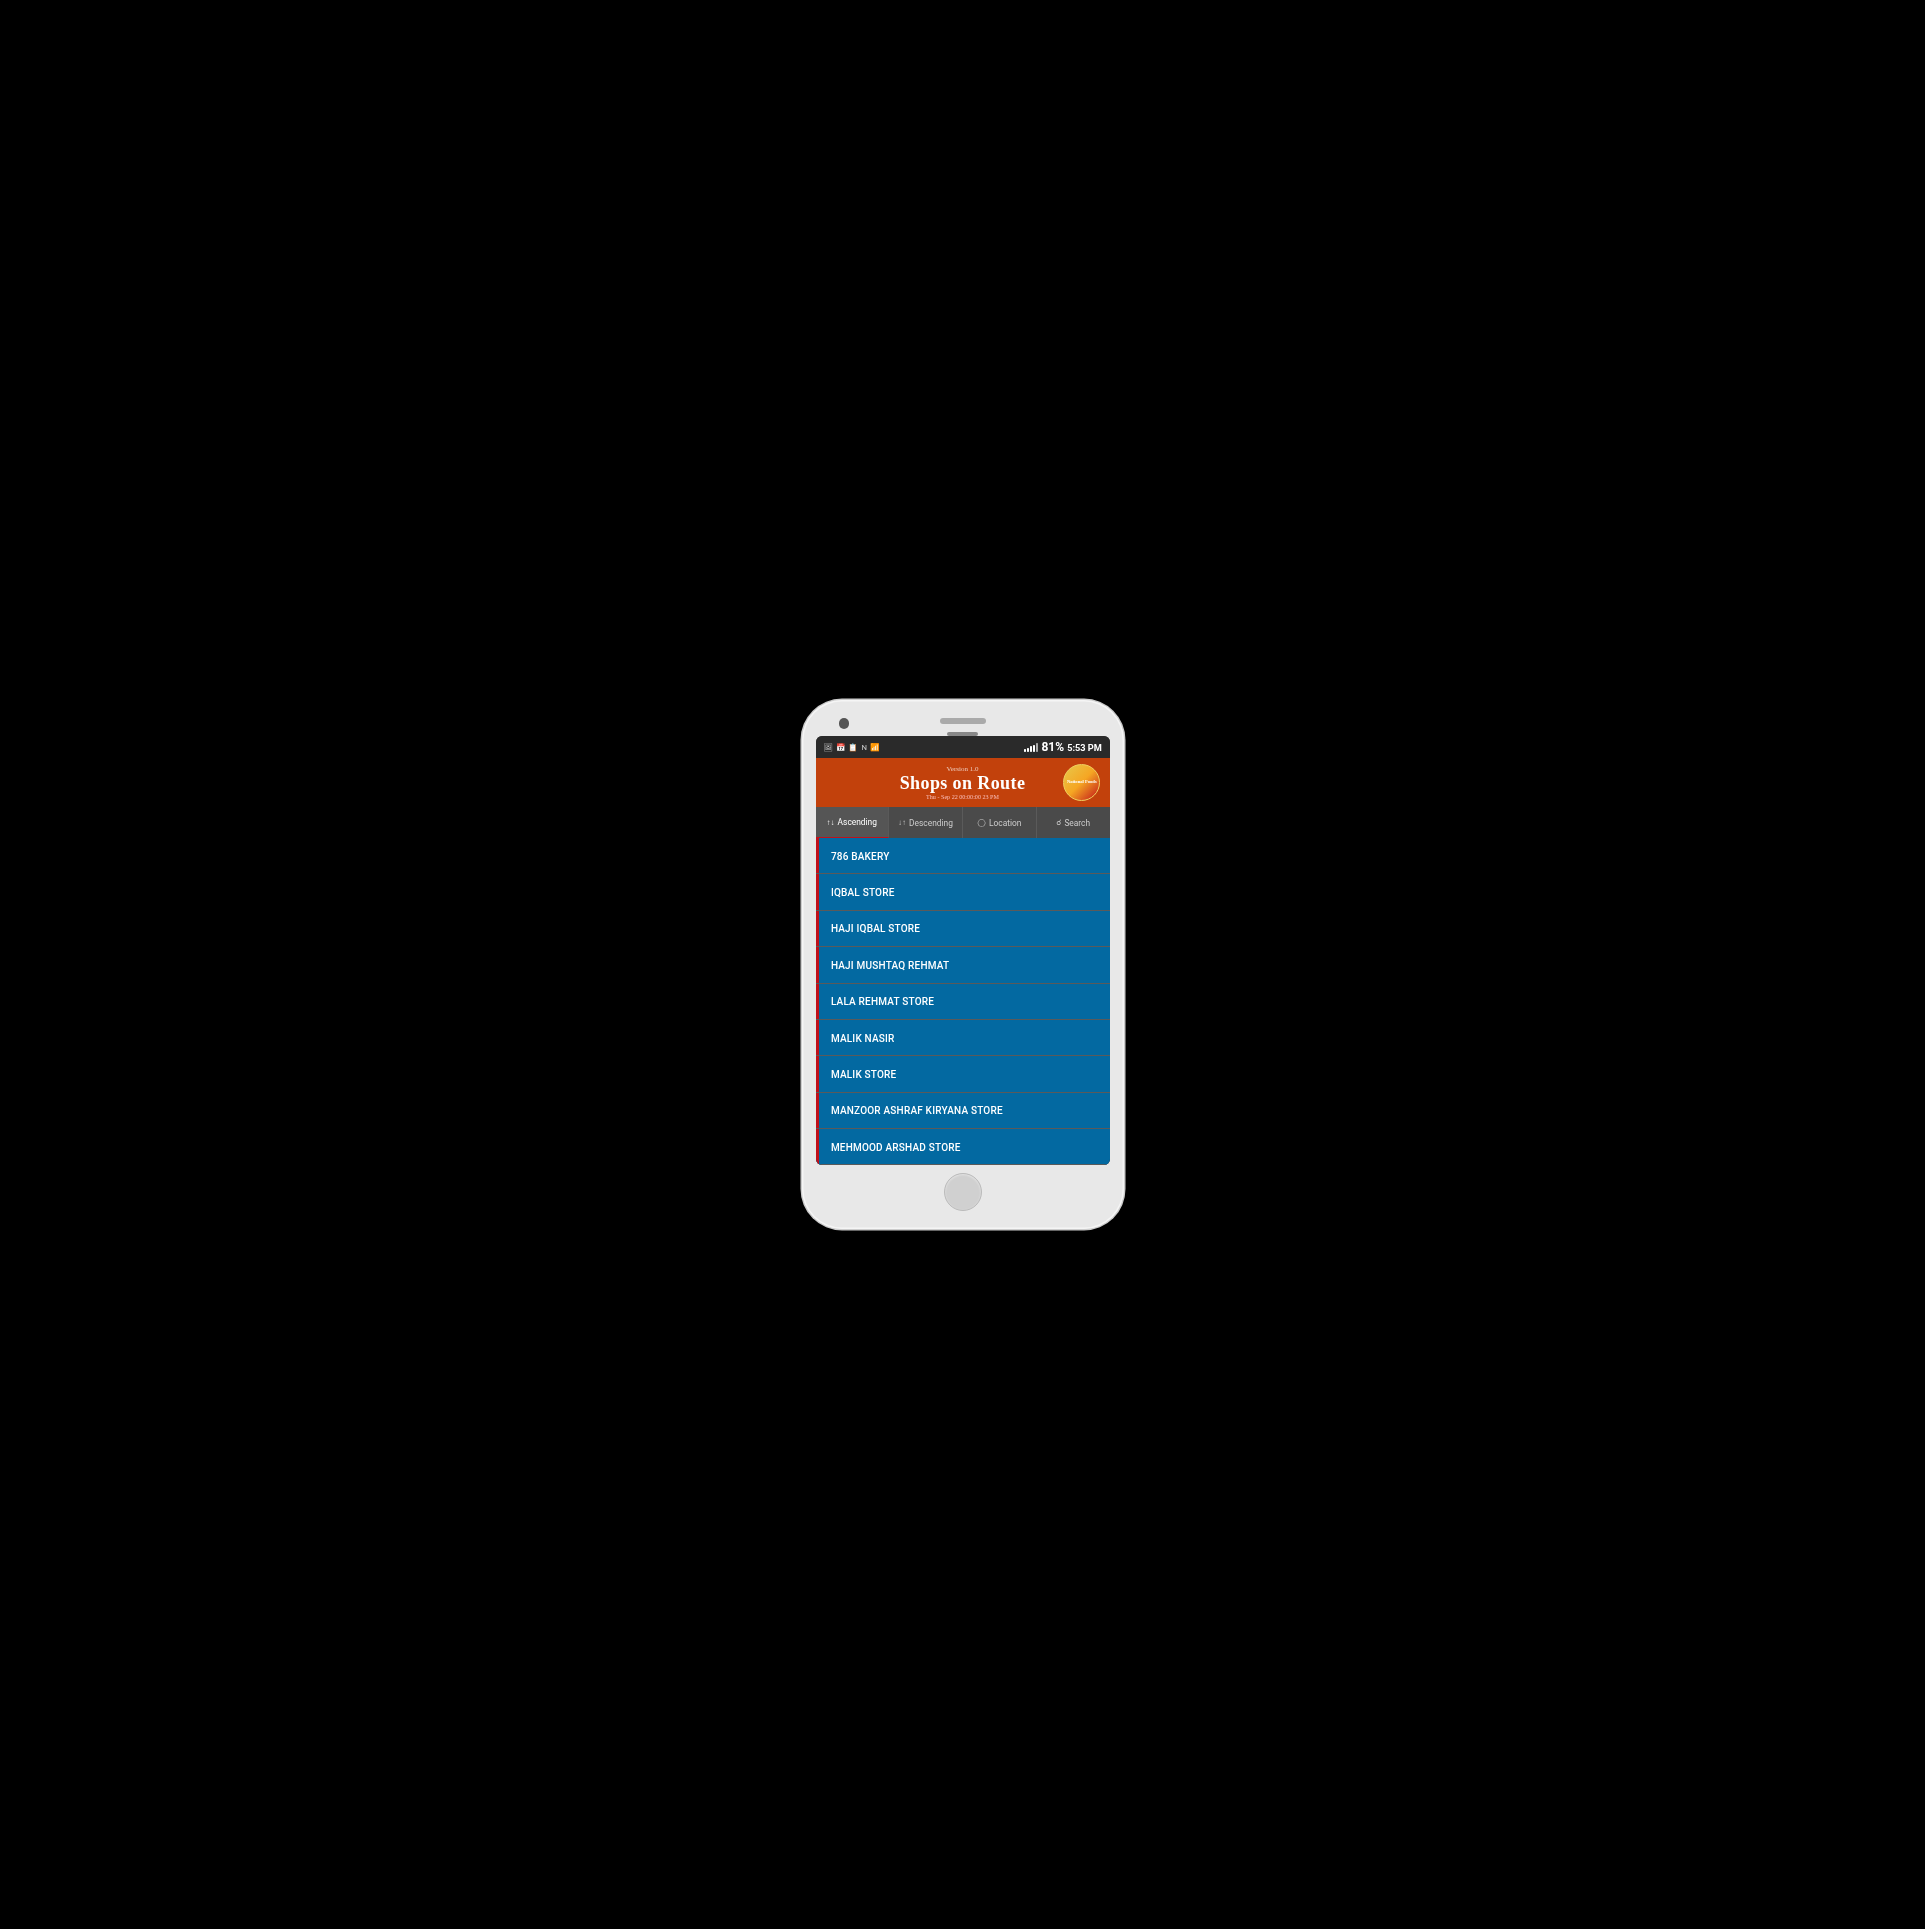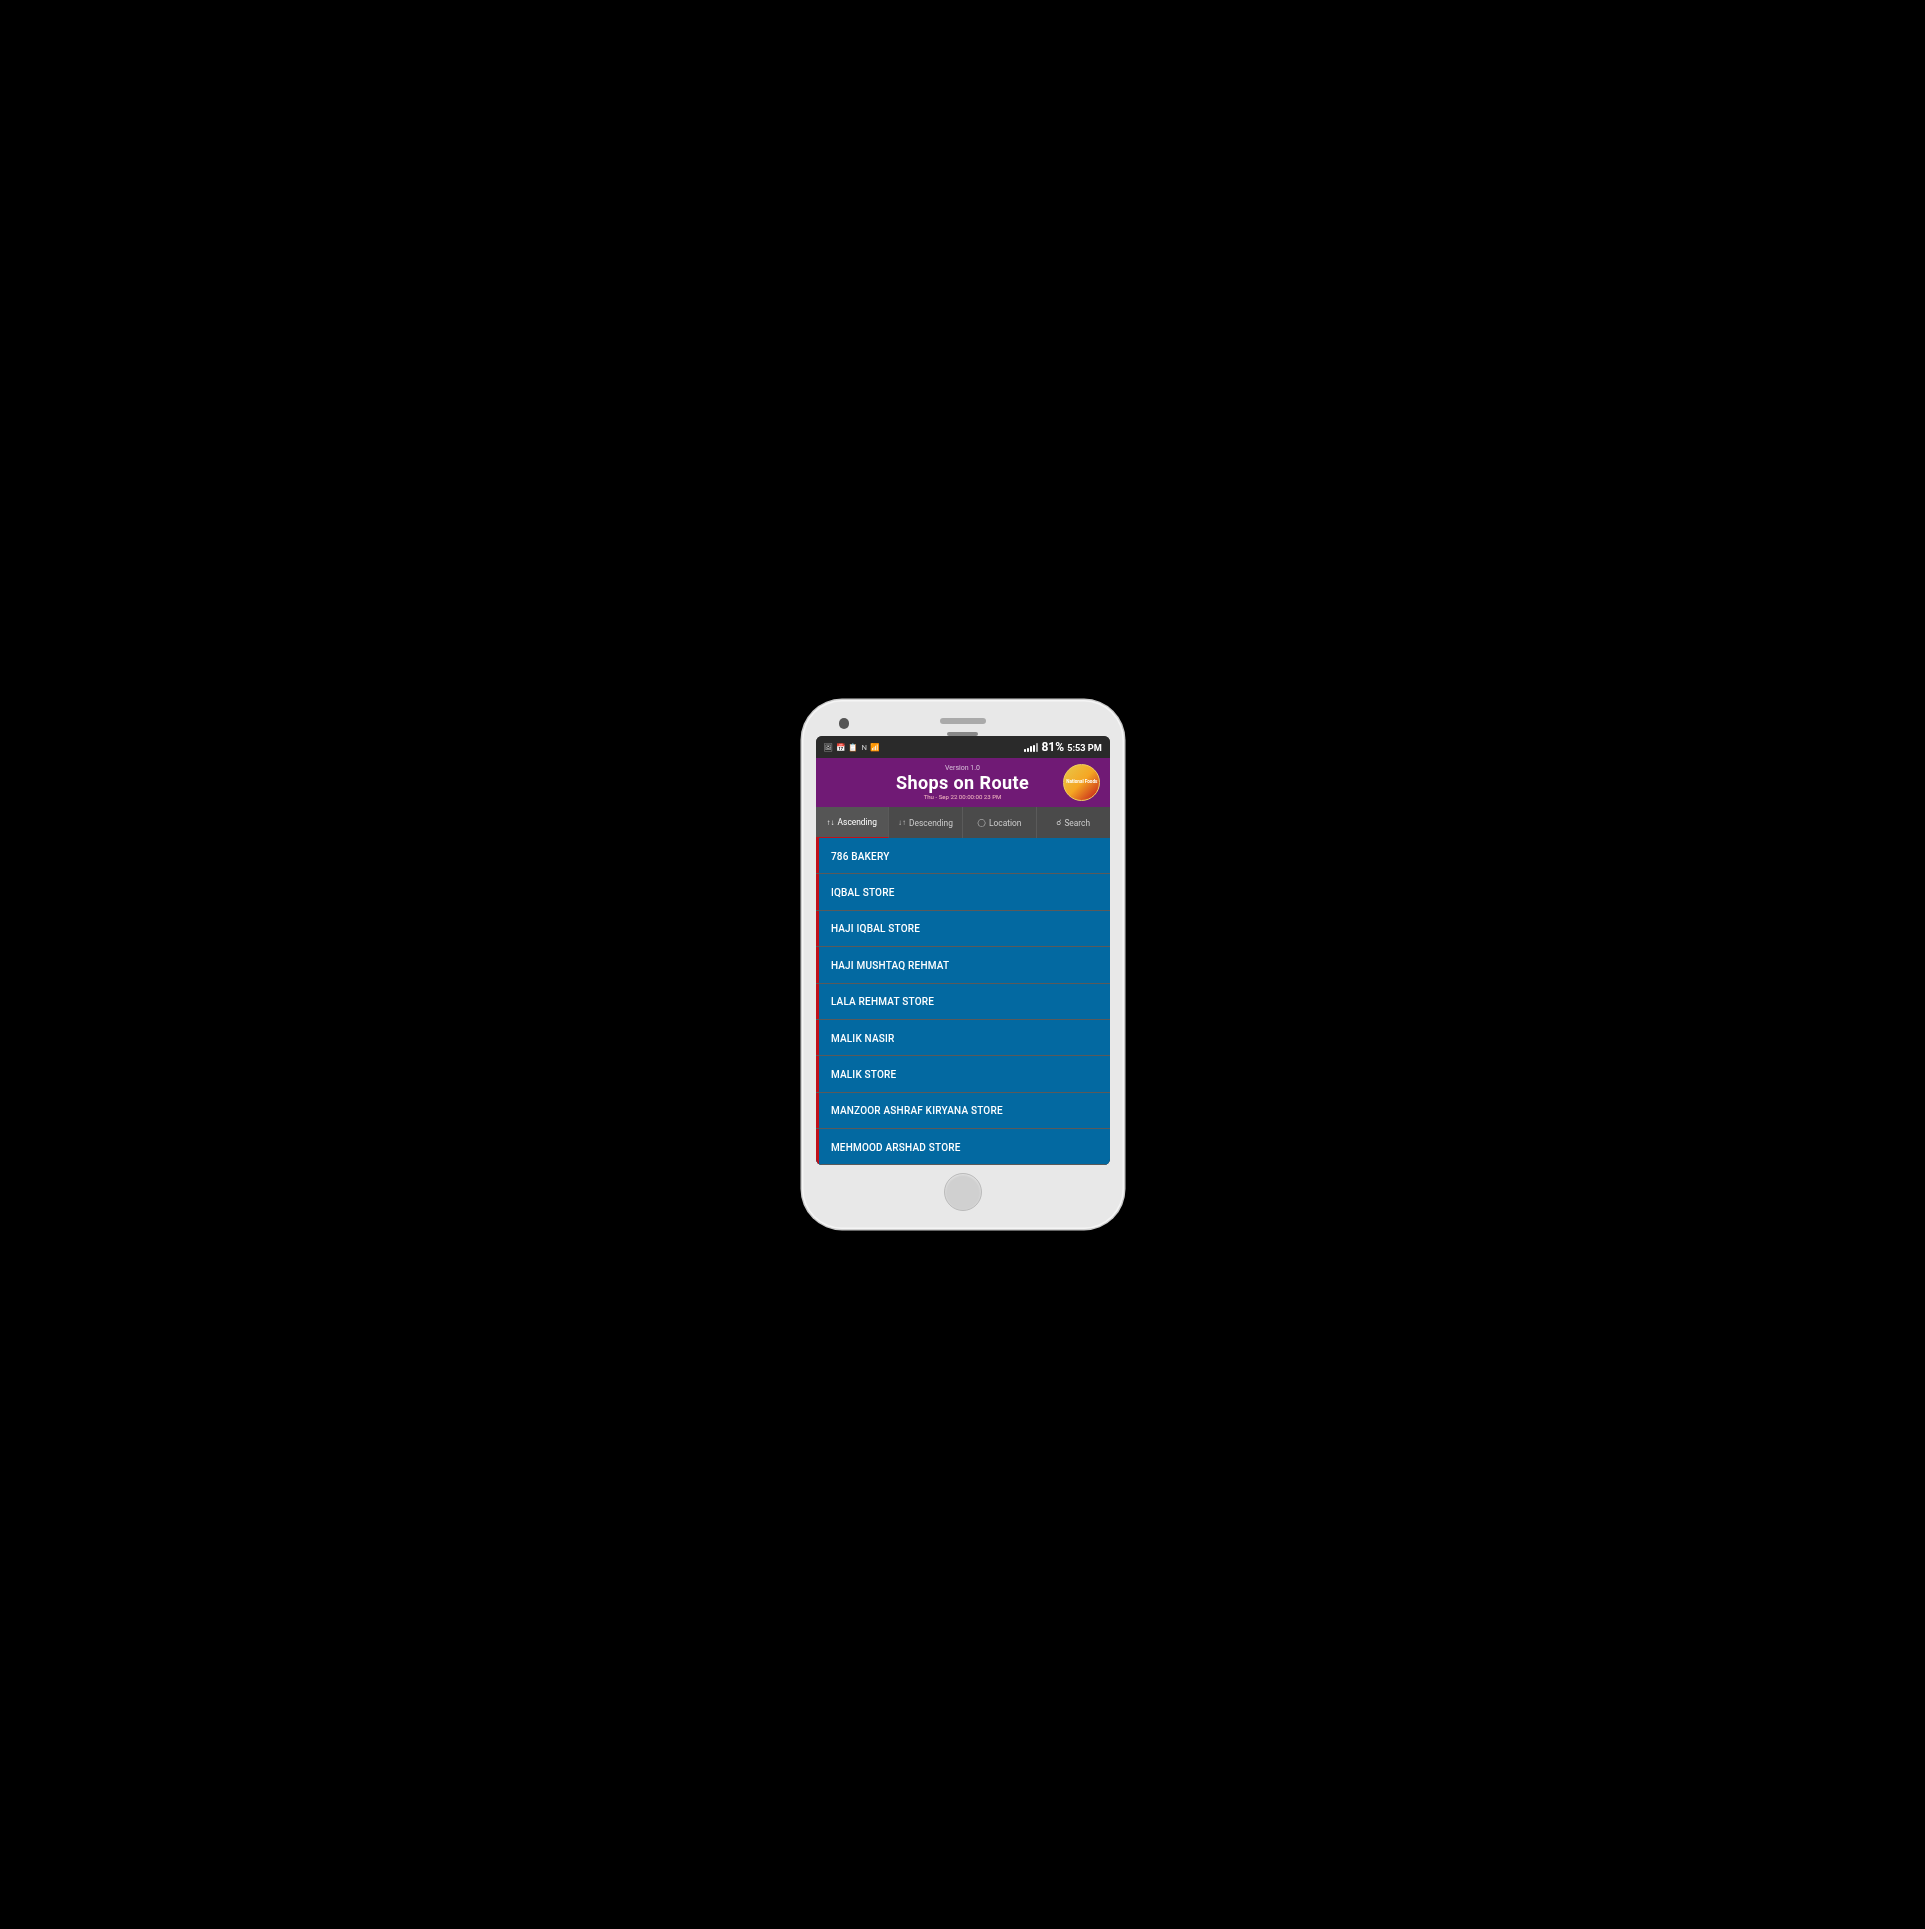--- a/index.html
+++ b/index.html
@@ -110,26 +110,27 @@
 
     .battery {
       display: inline-flex;
       align-items: center;
       font-size: 12px;
       color: #fff;
     }
 
     
     .app-header {
-      background: #701a75;
+      background: #c2410c;
       padding: 6.1px 9.2px;
       display: flex;
       align-items: center;
       justify-content: space-between;
       position: relative;
+      font-family: Liberation Serif, serif;
     }
 
     .header-center {
       flex: 1;
       text-align: center;
     }
 
     .header-version {
       color: rgba(255,255,255,0.7);
       font-size: 7px;

